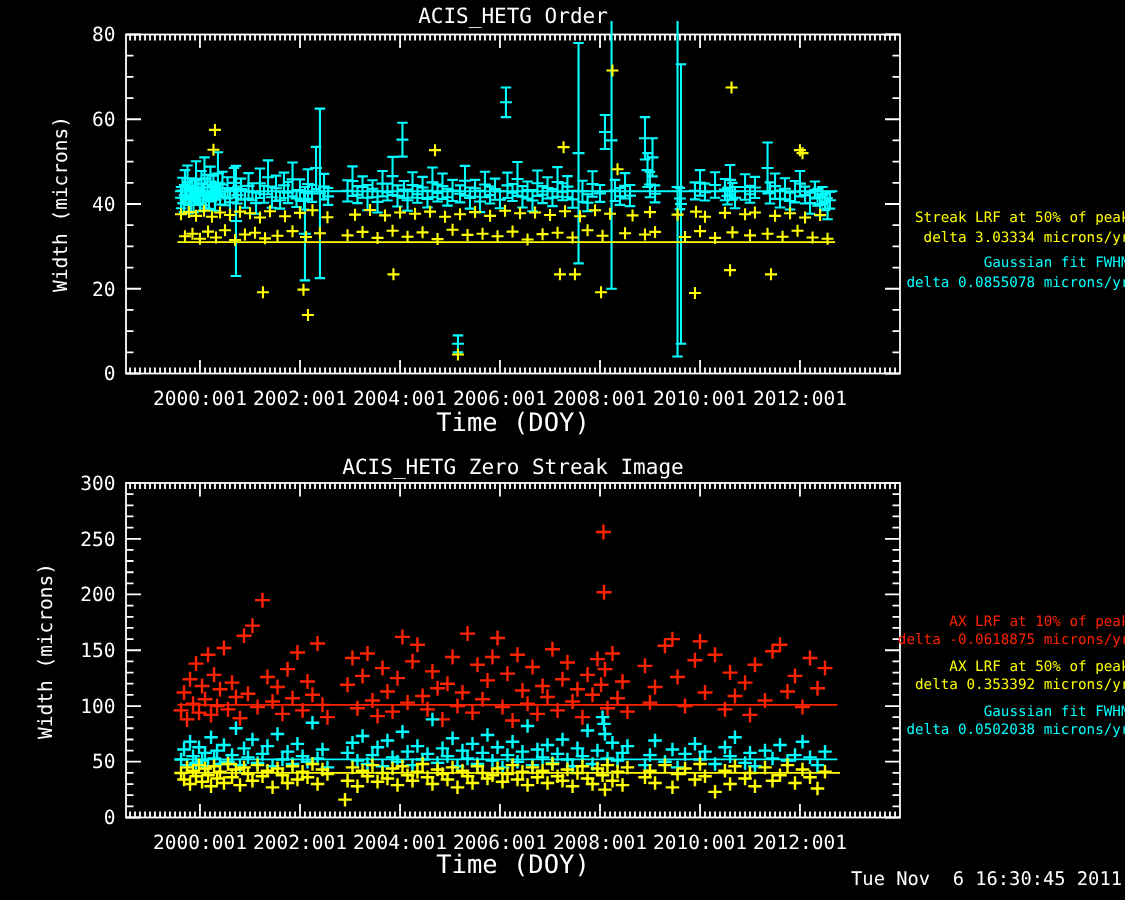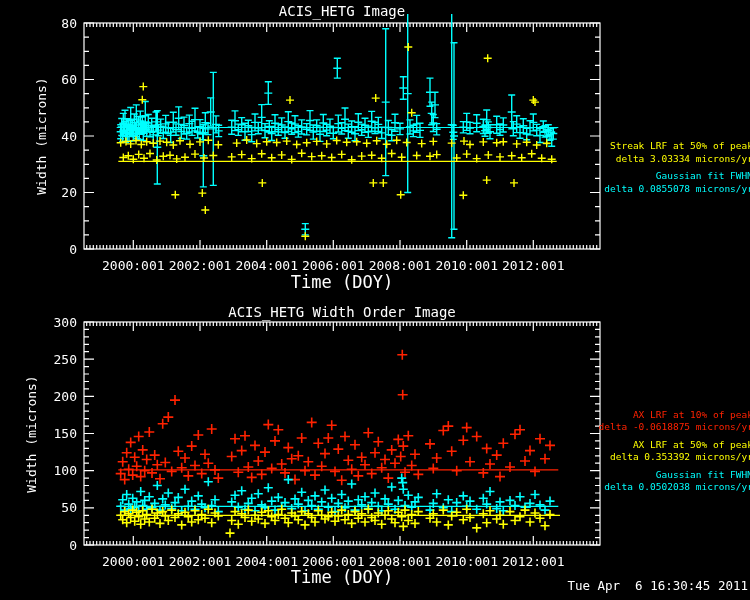--- a/index.html
+++ b/index.html
@@ -73,32 +73,32 @@
           <line x1="118.3" x2="558.3" y1="506.3" y2="506.3" stroke="#00ffff" stroke-width="1.2"></line>
           <path d="M116.2 506.3H125.2M120.7 501.8V510.8M118.2 499.7H127.2M122.7 495.2V504.2M120.2 510.1H129.2M124.7 505.6V514.6M122.2 494.5H131.2M126.7 490V499M124.2 504.1H133.2M128.7 499.6V508.6M126.2 508.6H135.2M130.7 504.1V513.1M128.2 498.2H137.2M132.7 493.7V502.7M130.2 507.1H139.2M134.7 502.6V511.6M132.2 501.9H141.2M136.7 497.4V506.4M134.2 510.8H143.2M138.7 506.3V515.3M136.2 491.5H145.2M140.7 487V496M138.2 505.6H147.2M142.7 501.1V510.1M140.2 500.4H149.2M144.7 495.9V504.9M142.2 509.3H151.2M146.7 504.8V513.8M144.8 496.7H153.8M149.3 492.2V501.2M147.5 507.8H156.5M152 503.3V512.3M150.2 503.4H159.2M154.7 498.9V507.9M152.8 485.5H161.8M157.3 481V490M155.5 510.1H164.5M160 505.6V514.6M158.2 498.9H167.2M162.7 494.4V503.4M160.8 504.9H169.8M165.3 500.4V509.4M163.8 493H172.8M168.3 488.5V497.5M167.2 508.6H176.2M171.7 504.1V513.1M170.5 502.6H179.5M175 498.1V507.1M173.8 497.4H182.8M178.3 492.9V501.9M177.2 510.8H186.2M181.7 506.3V515.3M180.5 489.3H189.5M185 484.8V493.8M183.8 506.3H192.8M188.3 501.8V510.8M187.2 501.1H196.2M191.7 496.6V505.6M190.5 509.3H199.5M195 504.8V513.8M193.8 495.9H202.8M198.3 491.4V500.4M197.2 504.1H206.2M201.7 499.6V508.6M200.5 507.8H209.5M205 503.3V512.3M203.8 481.8H212.8M208.3 477.3V486.3M207.2 505.6H216.2M211.7 501.1V510.1M210.5 499.7H219.5M215 495.2V504.2M213.8 511.6H222.8M218.3 507.1V516.1M227.2 501.9H236.2M231.7 497.4V506.4M230.5 495.2H239.5M235 490.7V499.7M233.8 507.1H242.8M238.3 502.6V511.6M237.2 490.7H246.2M241.7 486.2V495.2M240.5 509.3H249.5M245 504.8V513.8M243.8 503.4H252.8M248.3 498.9V507.9M247.2 498.2H256.2M251.7 493.7V502.7M250.5 510.8H259.5M255 506.3V515.3M253.8 493.7H262.8M258.3 489.2V498.2M257.2 504.9H266.2M261.7 500.4V509.4M260.5 507.8H269.5M265 503.3V512.3M263.8 487.8H272.8M268.3 483.3V492.3M267.2 501.1H276.2M271.7 496.6V505.6M270.5 510.1H279.5M275 505.6V514.6M273.8 497.4H282.8M278.3 492.9V501.9M277.2 506.3H286.2M281.7 501.8V510.8M280.5 502.6H289.5M285 498.1V507.1M283.8 479.6H292.8M288.3 475.1V484.1M287.2 508.6H296.2M291.7 504.1V513.1M290.5 498.9H299.5M295 494.4V503.4M293.8 504.1H302.8M298.3 499.6V508.6M297.2 492.2H306.2M301.7 487.7V496.7M300.5 510.8H309.5M305 506.3V515.3M303.8 500.4H312.8M308.3 495.9V504.9M307.2 505.6H316.2M311.7 501.1V510.1M310.5 495.9H319.5M315 491.4V500.4M313.8 509.3H322.8M318.3 504.8V513.8M317.2 501.9H326.2M321.7 497.4V506.4M320.5 490H329.5M325 485.5V494.5M323.8 507.1H332.8M328.3 502.6V511.6M327.2 498.2H336.2M331.7 493.7V502.7M330.5 511.6H339.5M335 507.1V516.1M333.8 503.4H342.8M338.3 498.9V507.9M337.2 494.5H346.2M341.7 490V499M340.5 507.8H349.5M345 503.3V512.3M343.8 501.1H352.8M348.3 496.6V505.6M347.2 484H356.2M351.7 479.5V488.5M350.5 510.1H359.5M355 505.6V514.6M353.8 499.7H362.8M358.3 495.2V504.2M357.2 504.9H366.2M361.7 500.4V509.4M360.5 496.7H369.5M365 492.2V501.2M363.8 508.6H372.8M368.3 504.1V513.1M367.2 502.6H376.2M371.7 498.1V507.1M370.5 493H379.5M375 488.5V497.5M373.8 506.3H382.8M378.3 501.8V510.8M377.2 510.8H386.2M381.7 506.3V515.3M380.5 498.9H389.5M385 494.4V503.4M383.8 504.1H392.8M388.3 499.6V508.6M387.2 487H396.2M391.7 482.5V491.5M390.5 509.3H399.5M395 504.8V513.8M393.8 500.4H402.8M398.3 495.9V504.9M397.2 478.1H406.2M401.7 473.6V482.6M398.2 482.6H407.2M402.7 478.1V487.1M398.8 489.3H407.8M403.3 484.8V493.8M400.5 505.6H409.5M405 501.1V510.1M403.8 495.2H412.8M408.3 490.7V499.7M407.2 507.1H416.2M411.7 502.6V511.6M410.5 501.9H419.5M415 497.4V506.4M413.8 497.4H422.8M418.3 492.9V501.9M425.5 510.1H434.5M430 505.6V514.6M428.8 503.4H437.8M433.3 498.9V507.9M432.2 493.7H441.2M436.7 489.2V498.2M438.8 507.8H447.8M443.3 503.3V512.3M443.8 499.7H452.8M448.3 495.2V504.2M447.2 511.6H456.2M451.7 507.1V516.1M452.2 502.6H461.2M456.7 498.1V507.1M458.8 495.9H467.8M463.3 491.4V500.4M462.2 506.3H471.2M466.7 501.8V510.8M465.5 501.1H474.5M470 496.6V505.6M472.2 509.3H481.2M476.7 504.8V513.8M478.8 498.2H487.8M483.3 493.7V502.7M482.2 504.1H491.2M486.7 499.6V508.6M485.5 491.5H494.5M490 487V496M492.2 508.6H501.2M496.7 504.1V513.1M495.5 501.9H504.5M500 497.4V506.4M498.8 510.8H507.8M503.3 506.3V515.3M505.5 500.4H514.5M510 495.9V504.9M510.5 505.6H519.5M515 501.1V510.1M515.5 496.7H524.5M520 492.2V501.2M520.5 507.1H529.5M525 502.6V511.6M525.5 503.4H534.5M530 498.9V507.9M530.5 494.5H539.5M535 490V499M535.5 504.9H544.5M540 500.4V509.4M540.5 510.1H549.5M545 505.6V514.6M545.5 501.1H554.5M550 496.6V505.6" stroke="#00ffff" stroke-width="1.6" fill="none"></path>
         </g>
         <g clip-path="url(#clip1)">
           <line x1="118.3" x2="560" y1="515.3" y2="515.3" stroke="#ffff00" stroke-width="1.2"></line>
           <path d="M116.2 515.3H125.2M120.7 510.8V519.8M118.2 519.7H127.2M122.7 515.2V524.2M120.2 511.6H129.2M124.7 507.1V516.1M122.2 522.7H131.2M126.7 518.2V527.2M124.2 513.8H133.2M128.7 509.3V518.3M126.2 517.5H135.2M130.7 513V522M128.2 510.1H137.2M132.7 505.6V514.6M130.2 521.2H139.2M134.7 516.7V525.7M132.2 512.3H141.2M136.7 507.8V516.8M134.2 516.8H143.2M138.7 512.3V521.3M136.2 524.2H145.2M140.7 519.7V528.7M138.2 510.8H147.2M142.7 506.3V515.3M140.2 519H149.2M144.7 514.5V523.5M142.2 514.5H151.2M146.7 510V519M144.8 522H153.8M149.3 517.5V526.5M147.5 509.3H156.5M152 504.8V513.8M150.2 518.2H159.2M154.7 513.7V522.7M152.8 513H161.8M157.3 508.5V517.5M155.5 523.4H164.5M160 518.9V527.9M158.2 511.6H167.2M162.7 507.1V516.1M160.8 516H169.8M165.3 511.5V520.5M163.8 520.5H172.8M168.3 516V525M167.2 510.1H176.2M171.7 505.6V514.6M170.5 517.5H179.5M175 513V522M173.8 513.8H182.8M178.3 509.3V518.3M177.2 524.9H186.2M181.7 520.4V529.4M180.5 512.3H189.5M185 507.8V516.8M183.8 516.8H192.8M188.3 512.3V521.3M187.2 522H196.2M191.7 517.5V526.5M190.5 510.8H199.5M195 506.3V515.3M193.8 519.7H202.8M198.3 515.2V524.2M197.2 514.5H206.2M201.7 510V519M200.5 518.2H209.5M205 513.7V522.7M203.8 509.3H212.8M208.3 504.8V513.8M207.2 522.7H216.2M211.7 518.2V527.2M210.5 513H219.5M215 508.5V517.5M213.8 516H222.8M218.3 511.5V520.5M225.5 533.1H234.5M230 528.6V537.6M227.2 520.5H236.2M231.7 516V525M230.5 511.6H239.5M235 507.1V516.1M233.8 524.2H242.8M238.3 519.7V528.7M237.2 513.8H246.2M241.7 509.3V518.3M240.5 517.5H249.5M245 513V522M243.8 510.1H252.8M248.3 505.6V514.6M247.2 521.2H256.2M251.7 516.7V525.7M250.5 515.3H259.5M255 510.8V519.8M253.8 519H262.8M258.3 514.5V523.5M257.2 512.3H266.2M261.7 507.8V516.8M260.5 523.4H269.5M265 518.9V527.9M263.8 510.8H272.8M268.3 506.3V515.3M267.2 516.8H276.2M271.7 512.3V521.3M270.5 520.5H279.5M275 516V525M273.8 514.5H282.8M278.3 510V519M277.2 509.3H286.2M281.7 504.8V513.8M280.5 518.2H289.5M285 513.7V522.7M283.8 522.7H292.8M288.3 518.2V527.2M287.2 513H296.2M291.7 508.5V517.5M290.5 516H299.5M295 511.5V520.5M293.8 519.7H302.8M298.3 515.2V524.2M297.2 511.6H306.2M301.7 507.1V516.1M300.5 524.9H309.5M305 520.4V529.4M303.8 513.8H312.8M308.3 509.3V518.3M307.2 517.5H316.2M311.7 513V522M310.5 522H319.5M315 517.5V526.5M313.8 510.8H322.8M318.3 506.3V515.3M317.2 515.3H326.2M321.7 510.8V519.8M320.5 519H329.5M325 514.5V523.5M323.8 516.8H332.8M328.3 512.3V521.3M327.2 512.3H336.2M331.7 507.8V516.8M330.5 521.2H339.5M335 516.7V525.7M333.8 516H342.8M338.3 511.5V520.5M337.2 510.1H346.2M341.7 505.6V514.6M340.5 519.7H349.5M345 515.2V524.2M343.8 514.5H352.8M348.3 510V519M347.2 523.4H356.2M351.7 518.9V527.9M350.5 511.6H359.5M355 507.1V516.1M353.8 518.2H362.8M358.3 513.7V522.7M357.2 513.8H366.2M361.7 509.3V518.3M360.5 522H369.5M365 517.5V526.5M363.8 509.3H372.8M368.3 504.8V513.8M367.2 517.5H376.2M371.7 513V522M370.5 520.5H379.5M375 516V525M373.8 513H382.8M378.3 508.5V517.5M377.2 524.2H386.2M381.7 519.7V528.7M380.5 515.3H389.5M385 510.8V519.8M383.8 510.8H392.8M388.3 506.3V515.3M387.2 519H396.2M391.7 514.5V523.5M390.5 522.7H399.5M395 518.2V527.2M393.8 512.3H402.8M398.3 507.8V516.8M397.2 516.8H406.2M401.7 512.3V521.3M398.8 526.4H407.8M403.3 521.9V530.9M400.5 510.1H409.5M405 505.6V514.6M403.8 520.5H412.8M408.3 516V525M407.2 514.5H416.2M411.7 510V519M410.5 523.4H419.5M415 518.9V527.9M413.8 511.6H422.8M418.3 507.1V516.1M425.5 518.2H434.5M430 513.7V522.7M428.8 513.8H437.8M433.3 509.3V518.3M432.2 522H441.2M436.7 517.5V526.5M438.8 510.1H447.8M443.3 505.6V514.6M443.8 524.9H452.8M448.3 520.4V529.4M447.2 516H456.2M451.7 511.5V520.5M452.2 512.3H461.2M456.7 507.8V516.8M458.8 519.7H467.8M463.3 515.2V524.2M462.2 509.3H471.2M466.7 504.8V513.8M465.5 517.5H474.5M470 513V522M472.2 527.9H481.2M476.7 523.4V532.4M478.8 513.8H487.8M483.3 509.3V518.3M482.2 522.7H491.2M486.7 518.2V527.2M485.5 510.8H494.5M490 506.3V515.3M492.2 519H501.2M496.7 514.5V523.5M495.5 515.3H504.5M500 510.8V519.8M498.8 524.2H507.8M503.3 519.7V528.7M505.5 511.6H514.5M510 507.1V516.1M510.5 520.5H519.5M515 516V525M515.5 516.8H524.5M520 512.3V521.3M520.5 510.1H529.5M525 505.6V514.6M525.5 522H534.5M530 517.5V526.5M530.5 513H539.5M535 508.5V517.5M535.5 518.2H544.5M540 513.7V522.7M540.5 525.7H549.5M545 521.2V530.2M545.5 514.5H554.5M550 510V519" stroke="#ffff00" stroke-width="1.6" fill="none"></path>
         </g>
       </g>
     </svg>
 
-  <div class="lbl title" style="left:342px;top:3px;">ACIS_HETG Image</div>
-  <div class="lbl title" style="left:342px;top:304px;">ACIS_HETG Width Order Image</div>
+  <div class="lbl title" style="left:342px;top:3px;">ACIS_HETG Order</div>
+  <div class="lbl title" style="left:342px;top:304px;">ACIS_HETG Zero Streak Image</div>
   <div class="lbl xlabel" style="left:342px;top:272px;">Time (DOY)</div>
   <div class="lbl xlabel" style="left:342px;top:567px;">Time (DOY)</div>
   <div class="lbl ylabel" style="left:41px;top:136px;">Width (microns)</div>
   <div class="lbl ylabel" style="left:31px;top:434px;">Width (microns)</div>
 
   <div class="ann" style="top: 140px; color: rgb(255, 255, 0);">Streak LRF at 50% of peak</div>
   <div class="ann" style="top: 153px; color: rgb(255, 255, 0);">delta 3.03334 microns/yr</div>
   <div class="ann" style="top: 170px; color: rgb(0, 255, 255);">Gaussian fit FWHM</div>
   <div class="ann" style="top: 183px; color: rgb(0, 255, 255);">delta 0.0855078 microns/yr</div>
   <div class="ann" style="top: 409px; color: rgb(255, 34, 0);">AX LRF at 10% of peak</div>
   <div class="ann" style="top: 421px; color: rgb(255, 34, 0);">delta -0.0618875 microns/yr</div>
   <div class="ann" style="top: 439px; color: rgb(255, 255, 0);">AX LRF at 50% of peak</div>
   <div class="ann" style="top: 451px; color: rgb(255, 255, 0);">delta 0.353392 microns/yr</div>
   <div class="ann" style="top: 469px; color: rgb(0, 255, 255);">Gaussian fit FWHM</div>
   <div class="ann" style="top: 481px; color: rgb(0, 255, 255);">delta 0.0502038 microns/yr</div>
 
-  <div class="timestamp">Tue Apr  6 16:30:45 2011</div>
+  <div class="timestamp">Tue Nov  6 16:30:45 2011</div>
 </div>
 
 </body></html>

